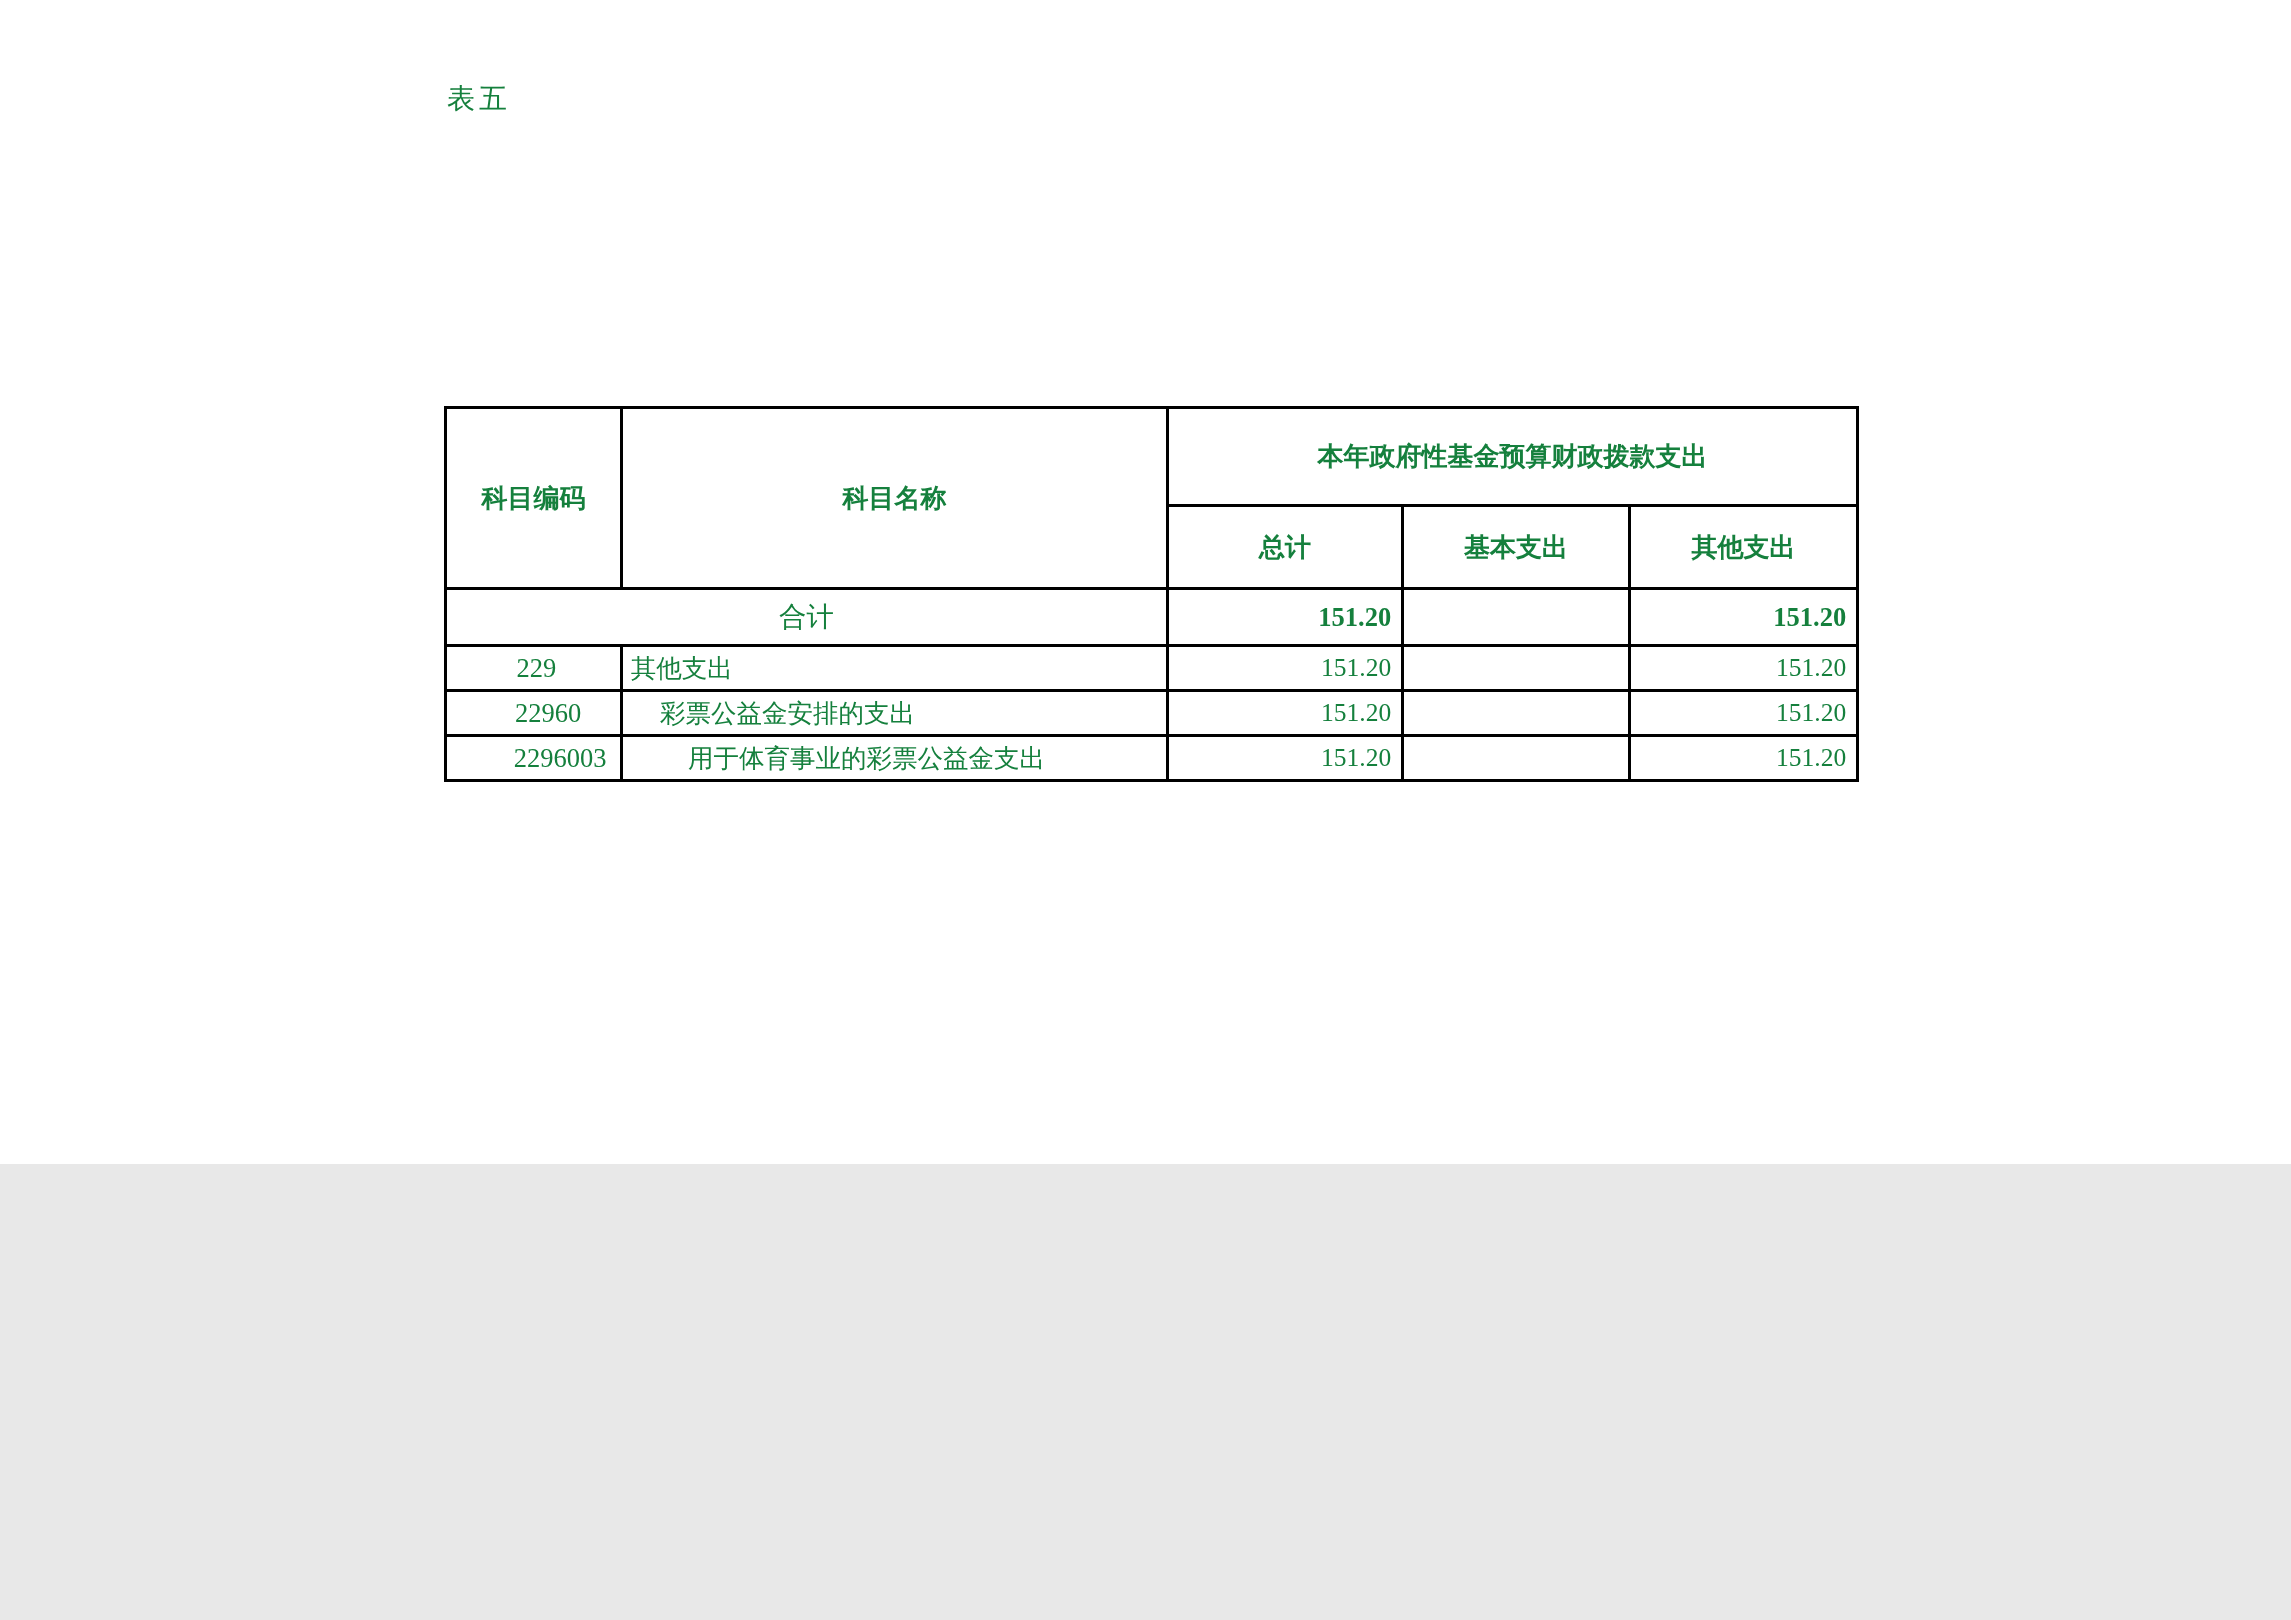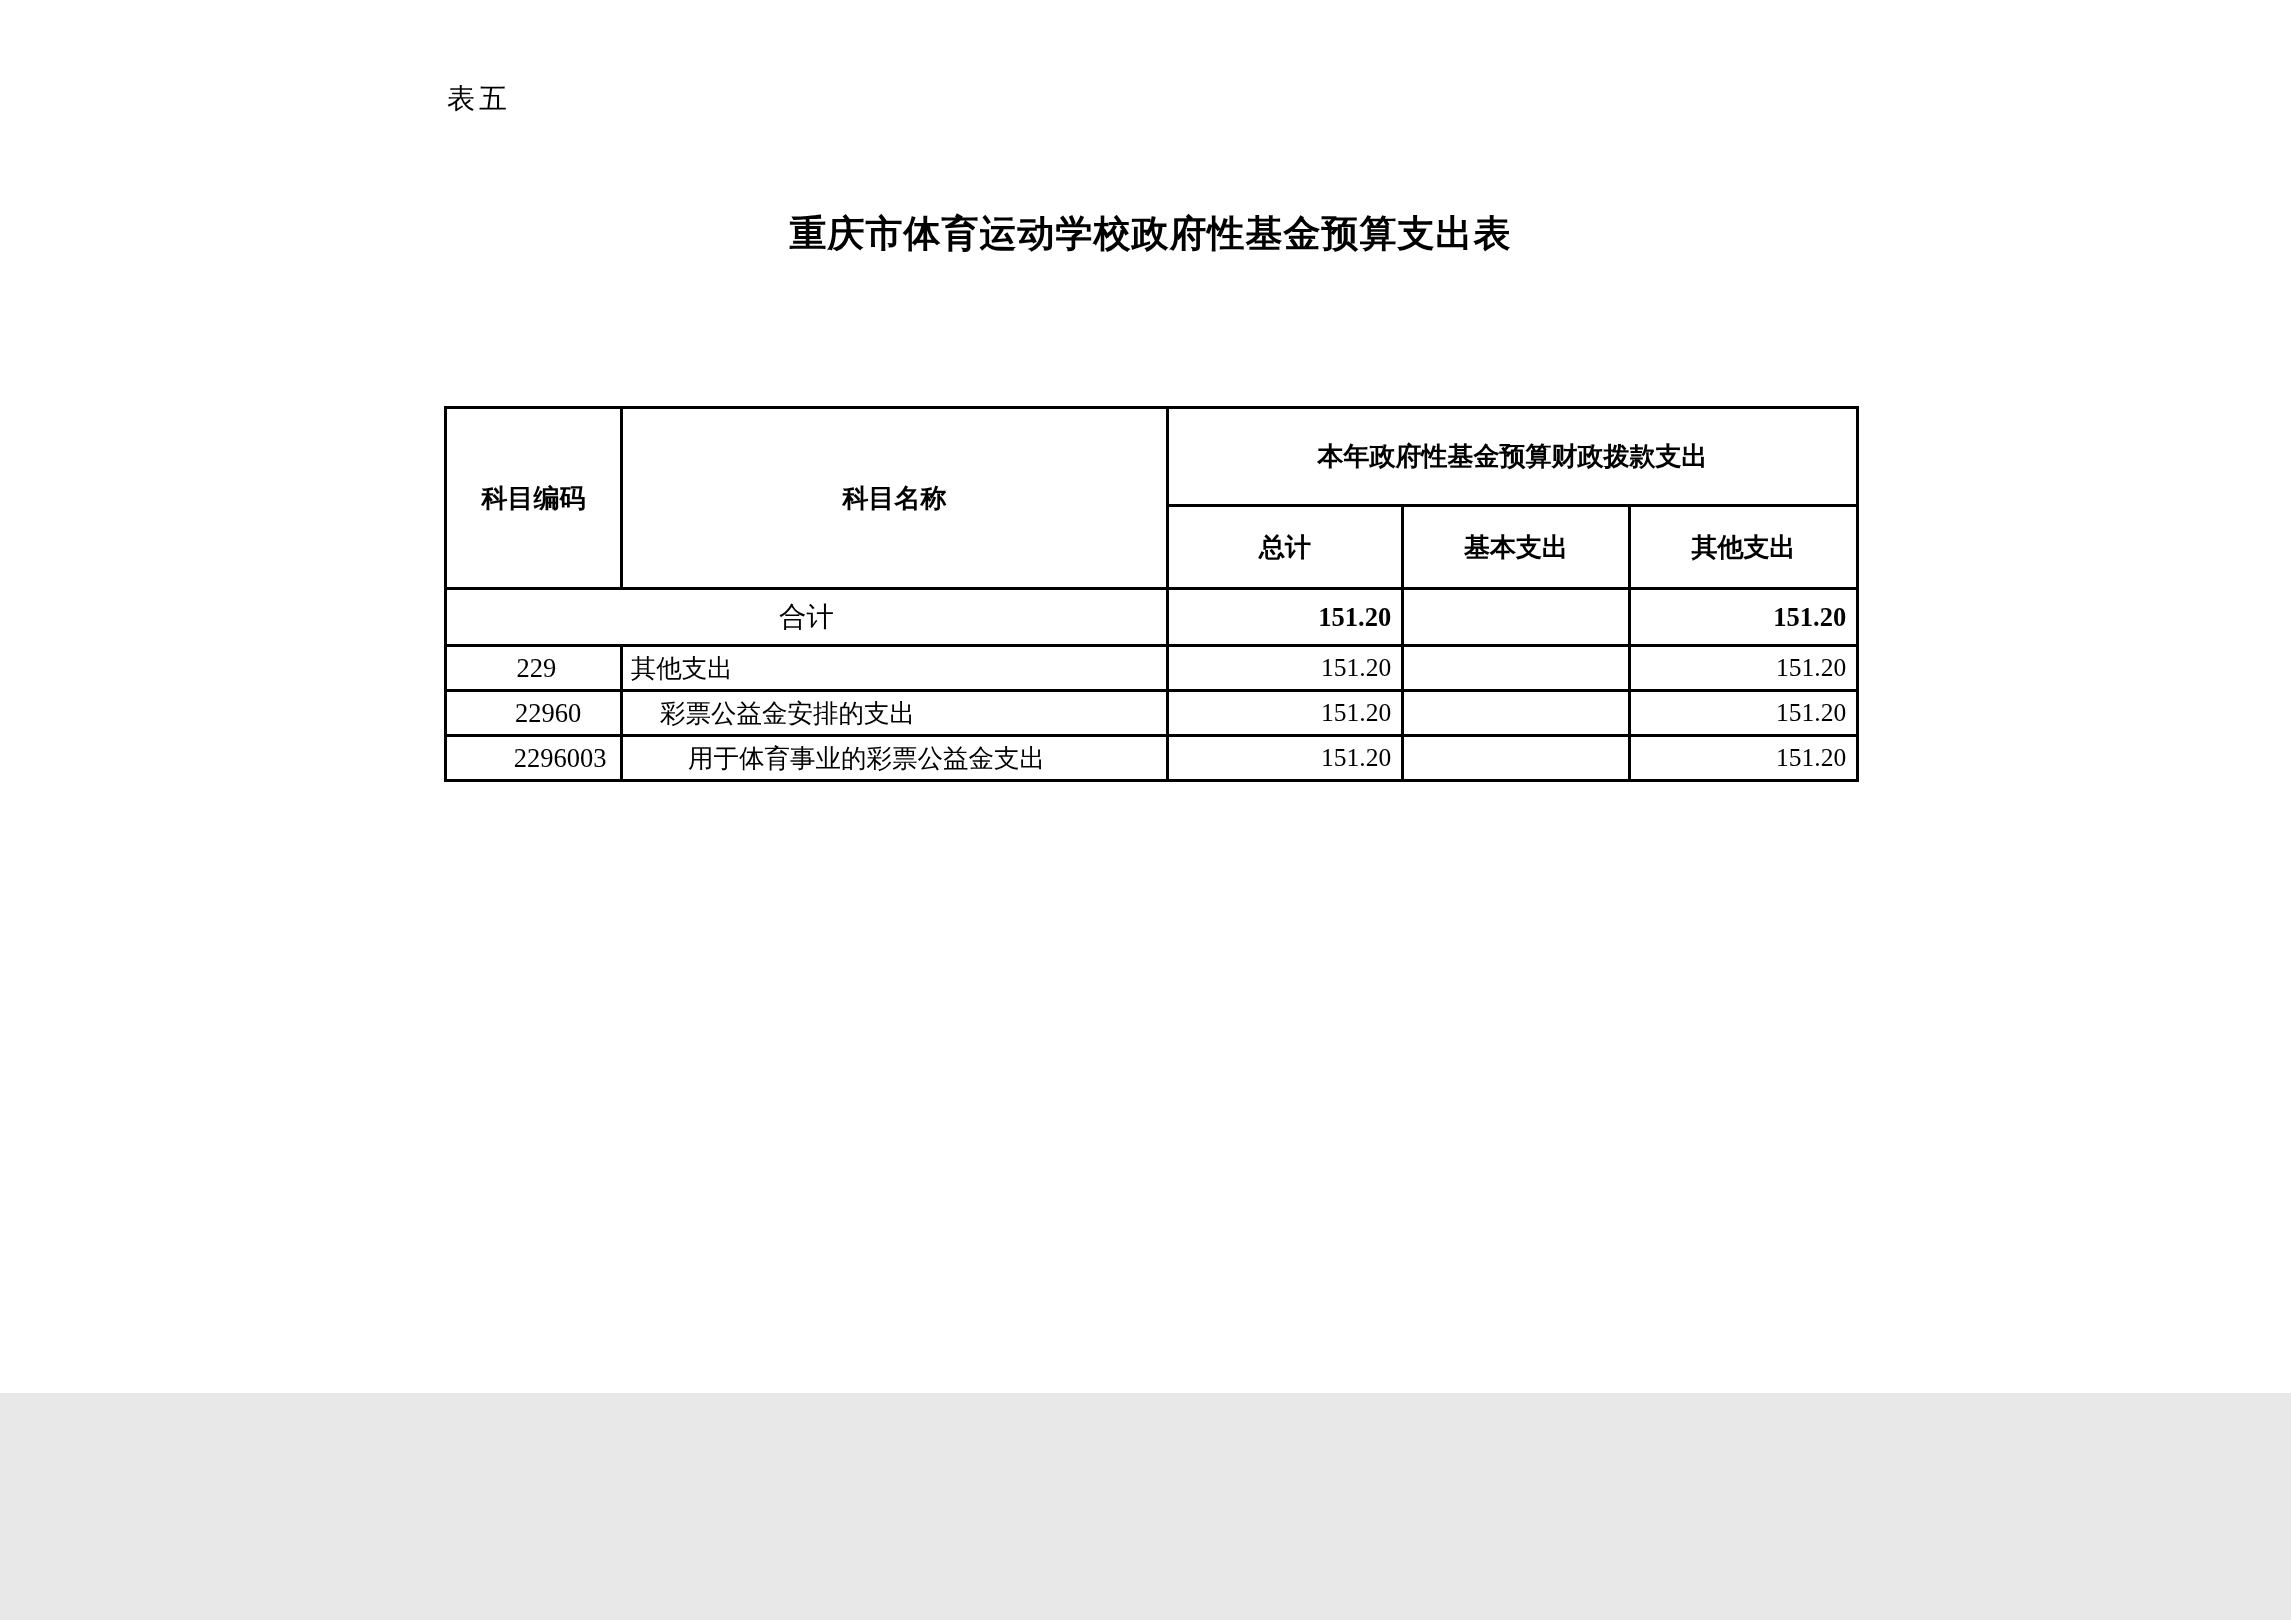--- a/index.html
+++ b/index.html
@@ -1,24 +1,24 @@
 <!DOCTYPE html>
 <html><head>
 <meta charset="utf-8">
 <style>
   * { margin: 0; padding: 0; box-sizing: border-box; }
   html, body { background: #e8e8e8; }
   .page {
     position: relative;
     width: 2292px;
-    height: 1393px;
+    height: 1164px;
     background: #ffffff;
     overflow: hidden;
     font-family: "Liberation Serif", serif;
-    color: #000000;
+    color: #15803d;
   }
   .sheet-label {
     position: absolute;
     left: 447px;
     top: 80px;
     font-size: 28px;
     font-family: "Liberation Serif", serif;
     letter-spacing: 3.9px;
   }
   .doc-title {
@@ -97,21 +97,20 @@
   td.name.lv2 { padding-left: 37px; }
   td.name.lv3 { padding-left: 65px; }
 </style>
 </head>
 <body>
 
 <div class="page">
 
   <div class="sheet-label">表五</div>
 
-  <div class="doc-title">重庆市体育运动学校政府性基金预算支出表</div>
 
 
   <table class="budget">
     <colgroup>
       <col style="width:176px">
       <col style="width:546px">
       <col style="width:235px">
       <col style="width:227px">
       <col style="width:228px">
     </colgroup>

